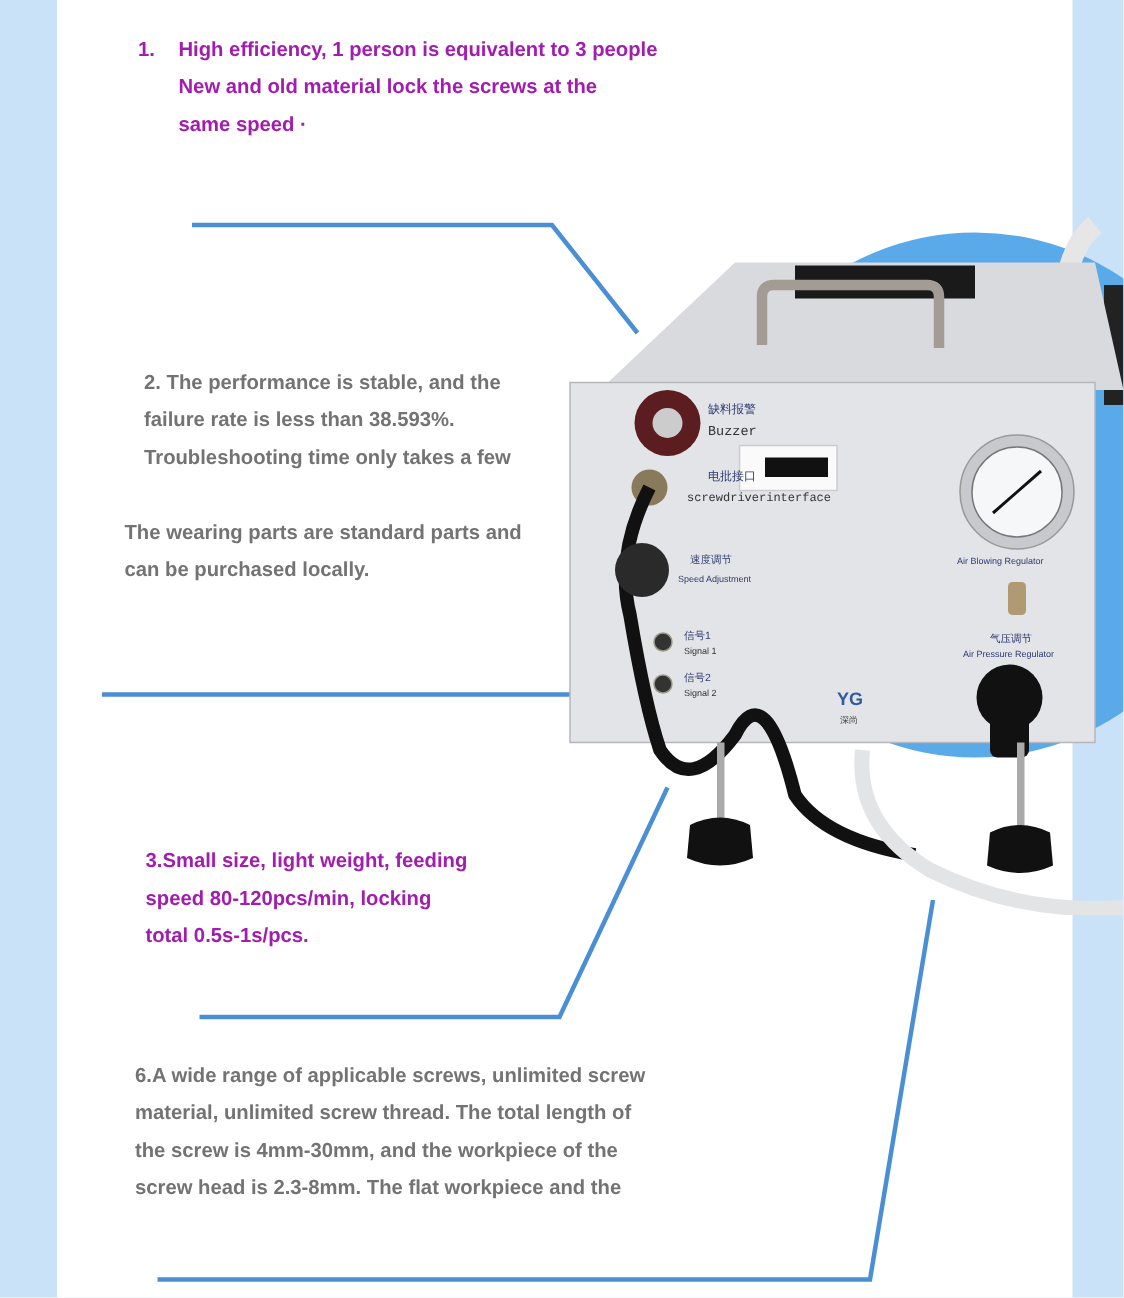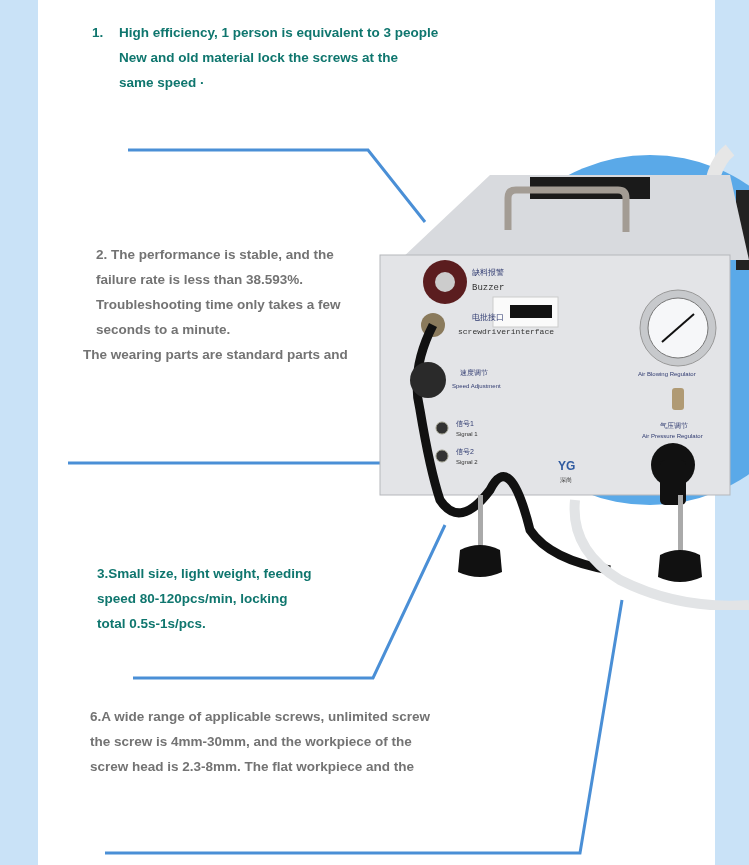--- a/index.html
+++ b/index.html
@@ -6,21 +6,21 @@
   body {
     width:749px; height:865px; overflow:hidden; position:relative;
     background:#c9e2f7;
     font-family:"Liberation Sans", "DejaVu Sans", sans-serif;
   }
   .card {
     position:absolute; left:38px; top:-20px; width:677px; height:905px;
     background:#ffffff; border-radius:22px;
   }
   .text-block { position:absolute; font-weight:bold; font-size:13.5px; line-height:25px; }
-  .teal { color:#0f766e; }
+  .teal { color:#a21caf; }
   .dark { color:#737373; }
   .num { display:inline-block; width:27px; }
   .indent { padding-left:27px; }
   svg.lines { position:absolute; left:0; top:0; }
   .machine { position:absolute; left:360px; top:110px; width:389px; height:500px; }
 </style>
 </head>
 <body>
 
 <div class="card"></div>
@@ -94,29 +94,30 @@
 <div class="text-block teal" style="left:92px; top:20px;">
   <div><span class="num">1.</span><span>High efficiency, 1 person is equivalent to 3 people</span></div>
   <div class="indent">New and old material lock the screws at the</div>
   <div class="indent">same speed ·</div>
 </div>
 
 <div class="text-block dark" style="left:96px; top:242px;">
   <div>2.  The performance is stable, and the</div>
   <div>failure rate is less than 38.593%.</div>
   <div>Troubleshooting time only takes a few</div>
-  <div>seconds to a minute.</div>
 </div>
 <div class="text-block dark" style="left:83px; top:342px;">
   <div>The wearing parts are standard parts and</div>
+  <div>can be purchased locally.</div>
 </div>
 
 <div class="text-block teal" style="left:97px; top:561px;">
   <div>3.Small size, light weight, feeding</div>
   <div>speed 80-120pcs/min, locking</div>
   <div>total 0.5s-1s/pcs.</div>
 </div>
 
 <div class="text-block dark" style="left:90px; top:704px;">
   <div>6.A wide range of applicable screws, unlimited screw</div>
+  <div>material, unlimited screw thread. The total length of</div>
   <div>the screw is 4mm-30mm, and the workpiece of the</div>
   <div>screw head is 2.3-8mm. The flat workpiece and the</div>
 </div>
 
 </body></html>

